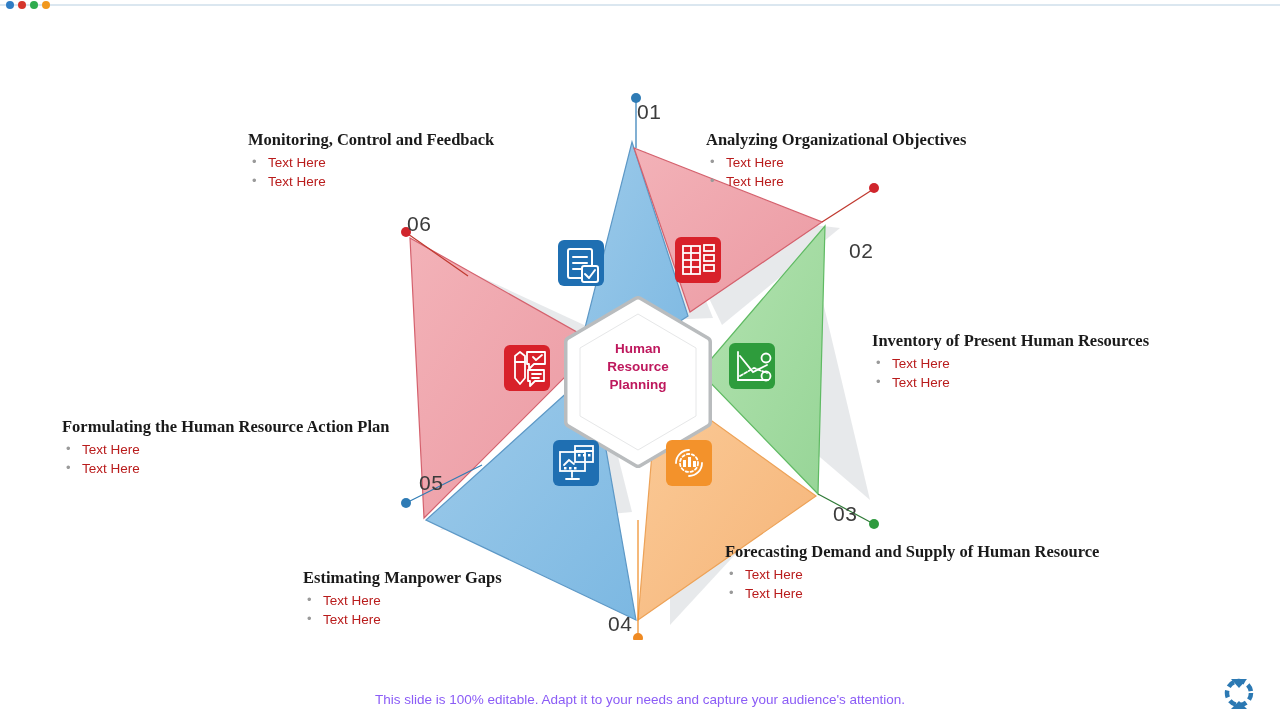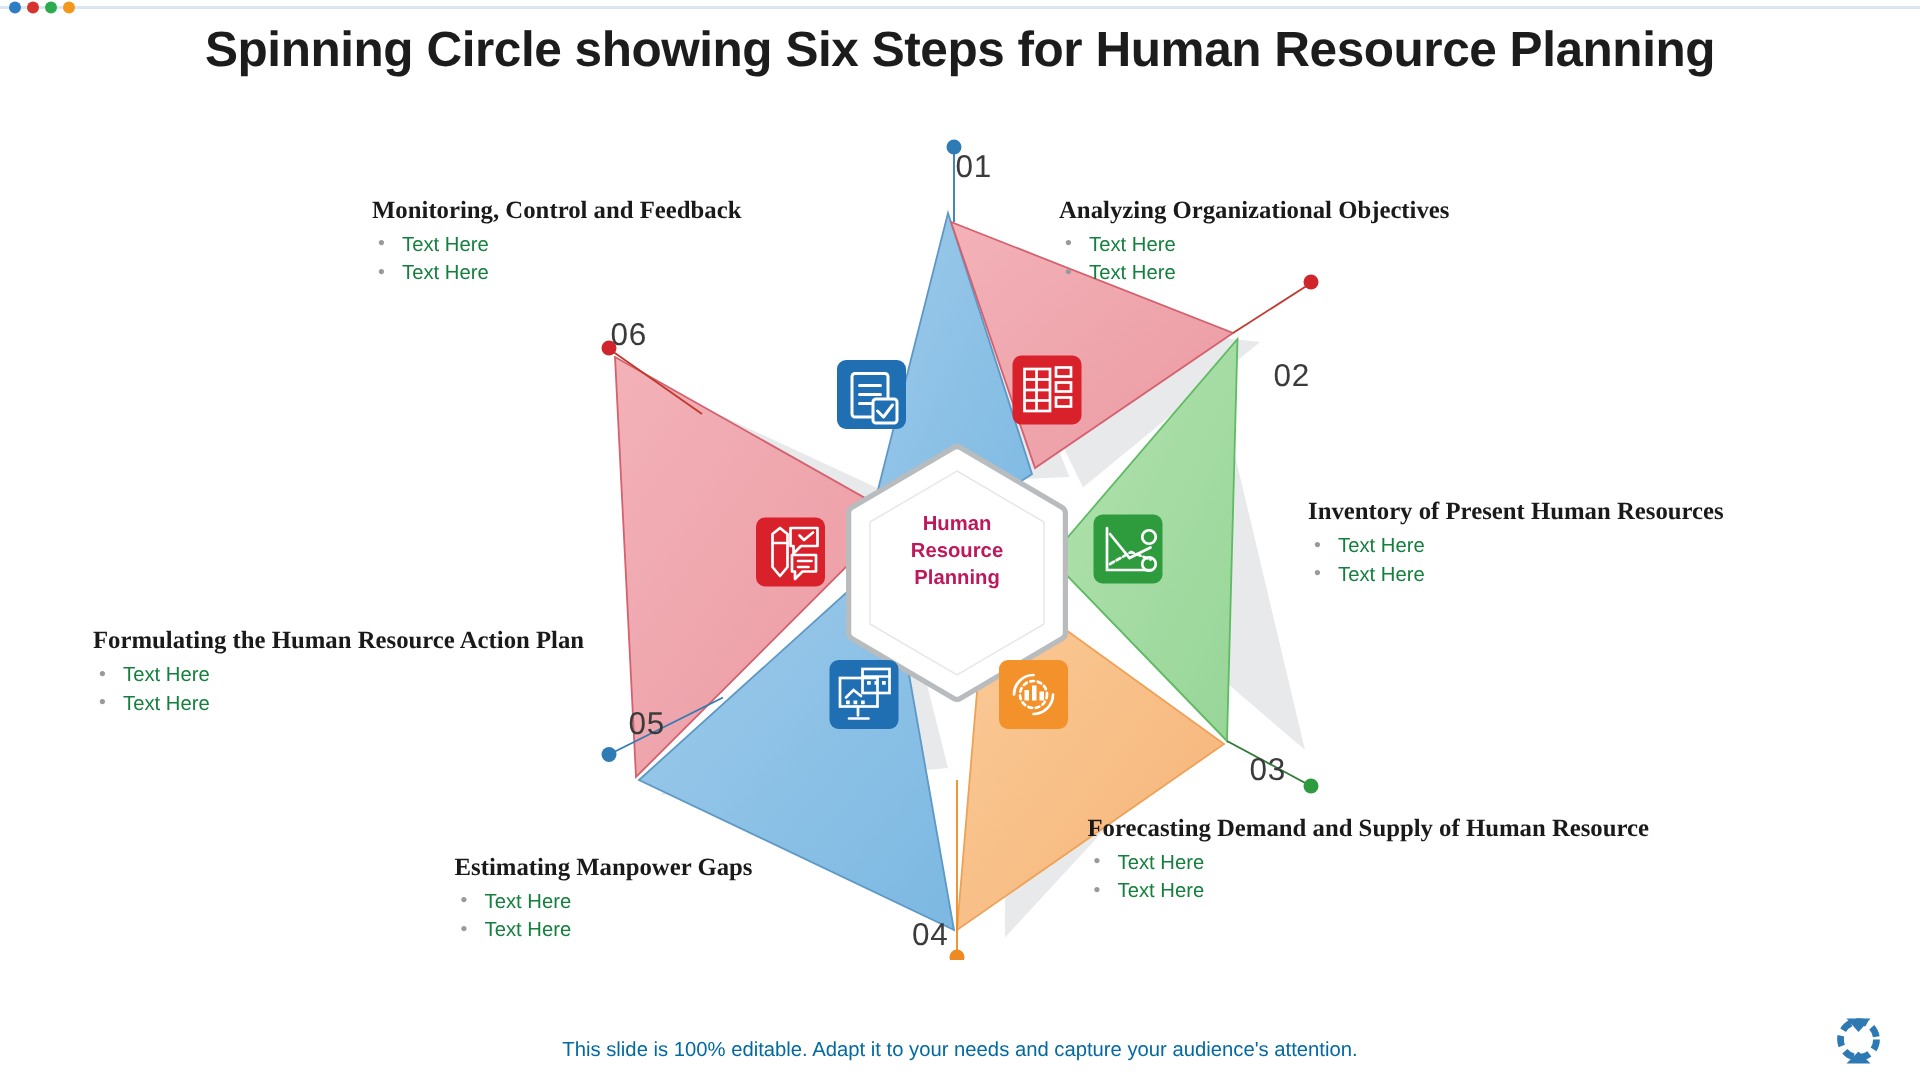--- a/index.html
+++ b/index.html
@@ -39,54 +39,53 @@
   
   .block{position:absolute;}
   .block h3{
     margin:0 0 3px 0;
     font-family:"Liberation Serif", serif;
     font-size:16.5px;font-weight:bold;color:#1a1a1a;white-space:nowrap;
   }
   .block ul{margin:0;padding:0;list-style:none;}
   .block li{
     font-family:"Liberation Sans", sans-serif;
-    font-size:13.5px;color:#15803d;line-height:19px;white-space:nowrap;
+    font-size:13.5px;color:#b91c1c;line-height:19px;white-space:nowrap;
     padding-left:20px;position:relative;
   }
   .block li:before{content:"•";position:absolute;left:4px;top:-1px;color:#9a9a9a;font-size:13px;}
   .b1{left:706px;top:130px;}
   .b2{left:872px;top:331px;}
   .b3{left:725px;top:542px;}
   .b4{left:303px;top:568px;}
   .b5{left:62px;top:417px;}
   .b6{left:248px;top:130px;}
 
   
   .footer{
     position:absolute;left:0;top:692px;width:1280px;text-align:center;
-    font-family:"Liberation Sans", sans-serif;font-size:13.5px;color:#0369a1;
+    font-family:"Liberation Sans", sans-serif;font-size:13.5px;color:#8b5cf6;
   }
   .logo{position:absolute;left:1219px;top:672px;width:40px;height:42px;}
 </style>
 </head>
 <body>
 
 <div class="slide">
 
   <div class="winbar">
     <div class="rule"></div>
     <div class="dots">
       <span class="dot d1"></span>
       <span class="dot d2"></span>
       <span class="dot d3"></span>
       <span class="dot d4"></span>
     </div>
   </div>
 
-  <div class="title">Spinning Circle showing Six Steps for Human Resource Planning</div>
 
   <div class="wheel">
   <svg width="540" height="560" viewBox="0 0 540 560" xmlns="http://www.w3.org/2000/svg">
     <defs>
       <filter id="sh" x="-30%" y="-30%" width="170%" height="170%">
         <feDropShadow dx="7" dy="7" stdDeviation="6" flood-color="#9aa0a6" flood-opacity="0.45"></feDropShadow>
       </filter>
       <linearGradient id="gBlue" x1="0" y1="0" x2="1" y2="1">
         <stop offset="0%" stop-color="#9ecbea"></stop>
             <stop offset="100%" stop-color="#7cb8e2"></stop>

